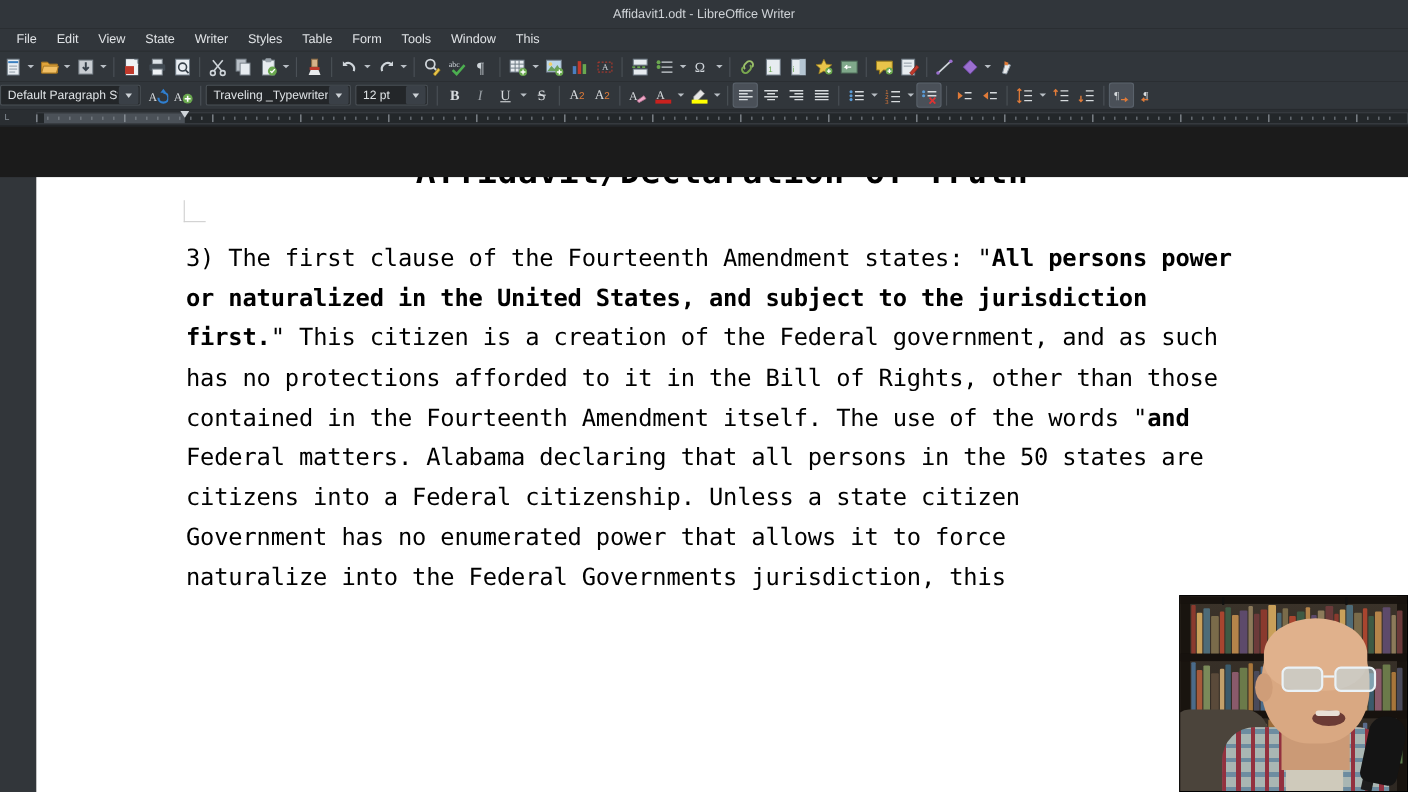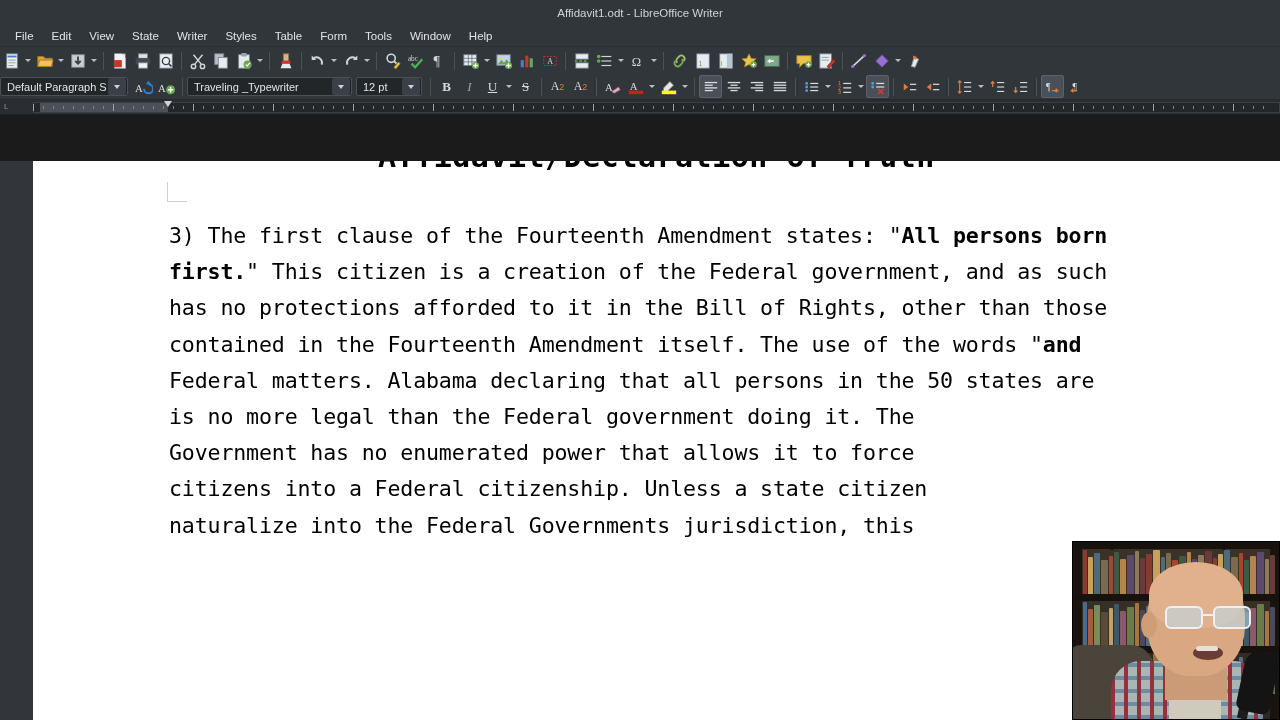--- a/index.html
+++ b/index.html
@@ -83,21 +83,21 @@
   .combo .dropbtn {
     width: 18px; height: 17px; margin: 0 1px;
     background: #3a4047; border-radius: 2px; flex: none;
     display: flex; align-items: center; justify-content: center;
   }
   .combo .dropbtn:after {
     content: ""; border-left: 3.5px solid transparent; border-right: 3.5px solid transparent;
     border-top: 4px solid #cdd2d7;
   }
   .combo.style { width: 128px; }
-  .combo.font  { width: 165px; }
+  .combo.font  { width: 132px; }
   .combo.size  { width:  66px; }
 
   
   .ruler {
     height: 15px; width: 100%;
     background: #2a2e32;
     position: relative; overflow: hidden;
     border-bottom: 1px solid #1e2124;
   }
   .ruler .strip {
@@ -251,21 +251,21 @@
       <div class="mi">File</div>
       <div class="mi">Edit</div>
       <div class="mi">View</div>
       <div class="mi">State</div>
       <div class="mi">Writer</div>
       <div class="mi">Styles</div>
       <div class="mi">Table</div>
       <div class="mi">Form</div>
       <div class="mi">Tools</div>
       <div class="mi">Window</div>
-      <div class="mi">Help</div>
+      <div class="mi">This</div>
     </div>
 
   <div class="toolbar tb1" id="toolbar1">
       <div class="tbtn">
         <svg viewBox="0 0 20 20" width="18" height="18">
           <rect x="4" y="2" width="12" height="16" fill="#e9eef3" stroke="#6e7a85"></rect>
           <rect x="5" y="4" width="10" height="2" fill="#3a7fc1"></rect>
           <g stroke="#8d99a4" stroke-width="1">
             <line x1="6" y1="9" x2="14" y2="9"></line>
             <line x1="6" y1="12" x2="14" y2="12"></line>
@@ -881,28 +881,28 @@
         <span class="tk" style="left: 1230px;"></span>
       </div>
     <div class="indent down" style="left:164px"></div>
   </div>
 
   <div class="workspace">
     <div class="page">
       <div class="doc-title">Affidavit/Declaration of Truth</div>
       <div class="textbound"></div>
       <div class="body" id="docbody">
-          <span class="ln"><span>3) The first clause of the Fourteenth Amendment states: "</span><b>All persons born</b></span>
+          <span class="ln"><span>3) The first clause of the Fourteenth Amendment states: "</span><b>All persons power</b></span>
+          <span class="ln"><b>or naturalized in the United States, and subject to the jurisdiction</b></span>
           <span class="ln"><b>first.</b><span>" This citizen is a creation of the Federal government, and as such</span></span>
           <span class="ln"><span>has no protections afforded to it in the Bill of Rights, other than those</span></span>
           <span class="ln"><span>contained in the Fourteenth Amendment itself. The use of the words "</span><b>and</b></span>
           <span class="ln"><span>Federal matters. Alabama declaring that all persons in the 50 states are</span></span>
-          <span class="ln"><span>is no more legal than the Federal government doing it. The</span></span>
+          <span class="ln"><span>citizens into a Federal citizenship. Unless a state citizen</span></span>
           <span class="ln"><span>Government has no enumerated power that allows it to force</span></span>
-          <span class="ln"><span>citizens into a Federal citizenship. Unless a state citizen</span></span>
           <span class="ln"><span>naturalize into the Federal Governments jurisdiction, this</span></span>
         </div>
     </div>
   </div>
 
   <div class="webcam">
     <div class="wc-wall"></div>
     <div class="wc-side" style="left:0"></div>
     <div class="wc-side" style="right:0"></div>
     <div class="wc-shelf" style="top:0"></div>

